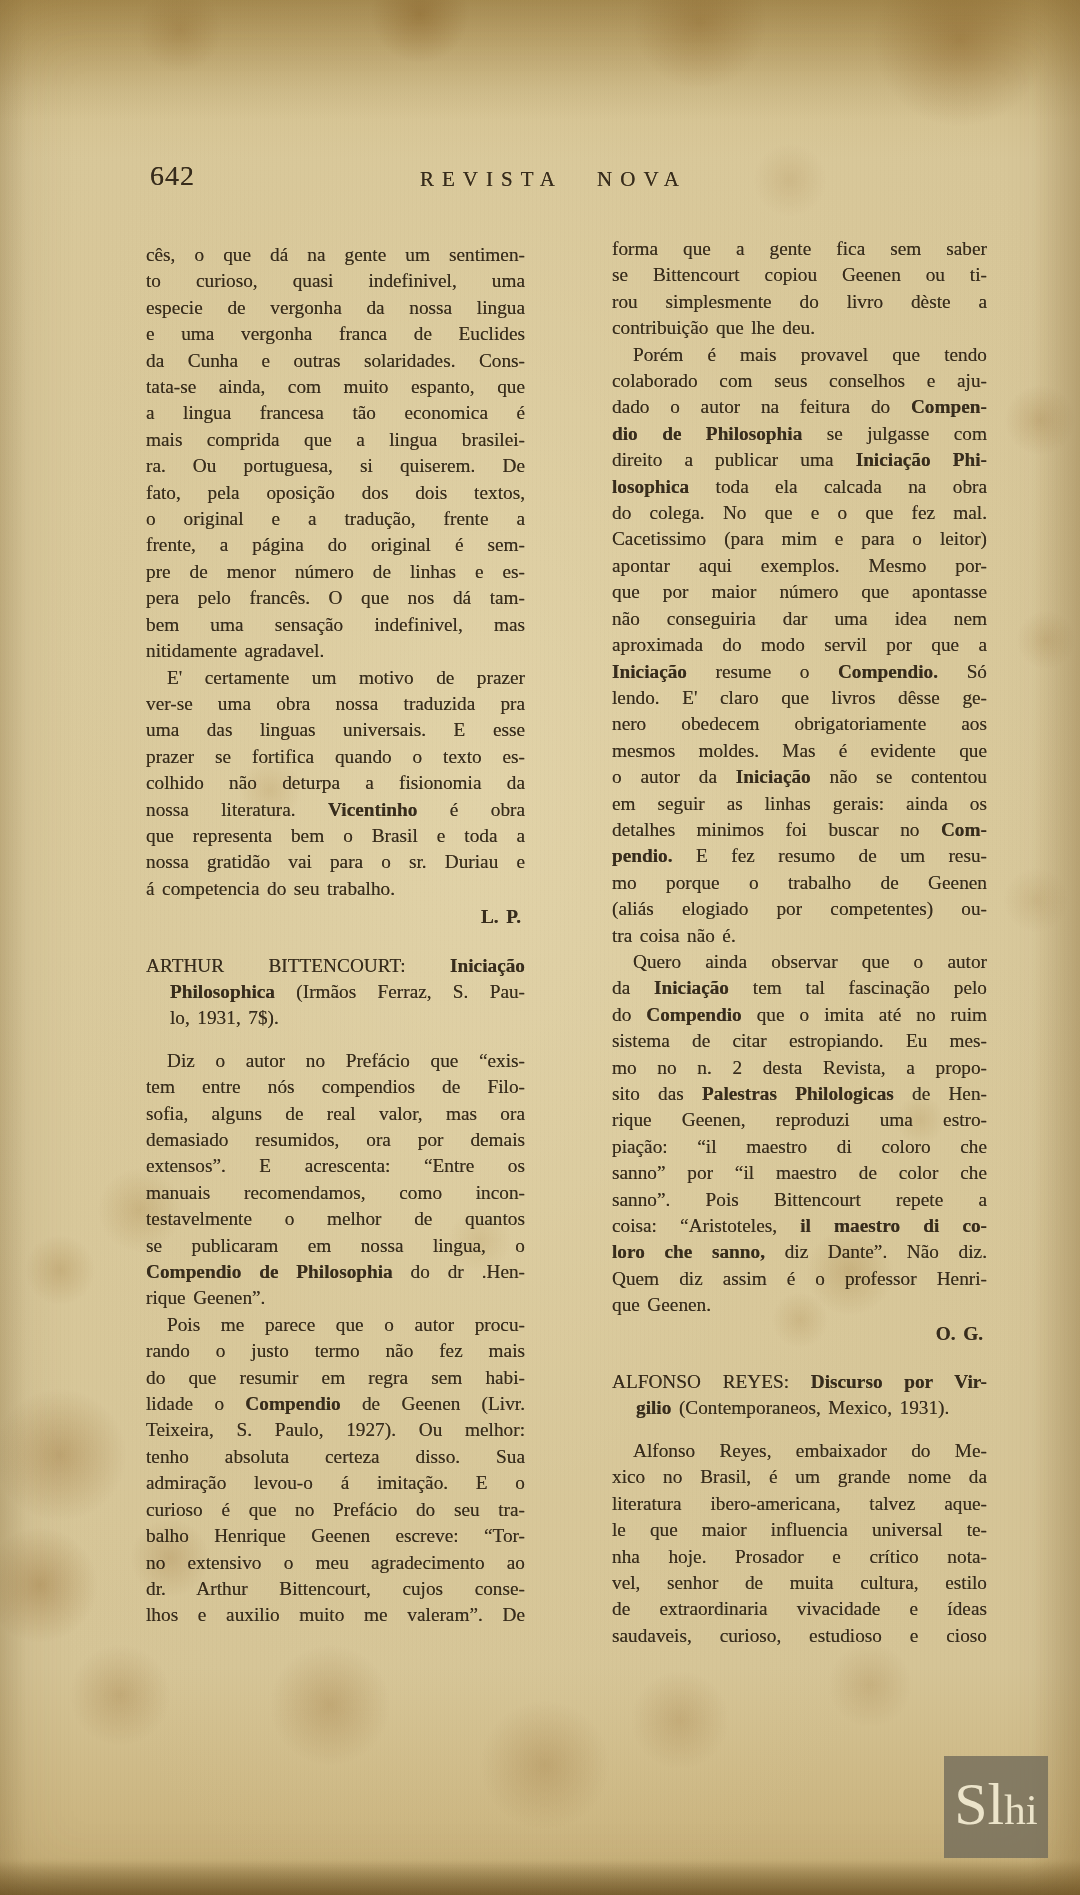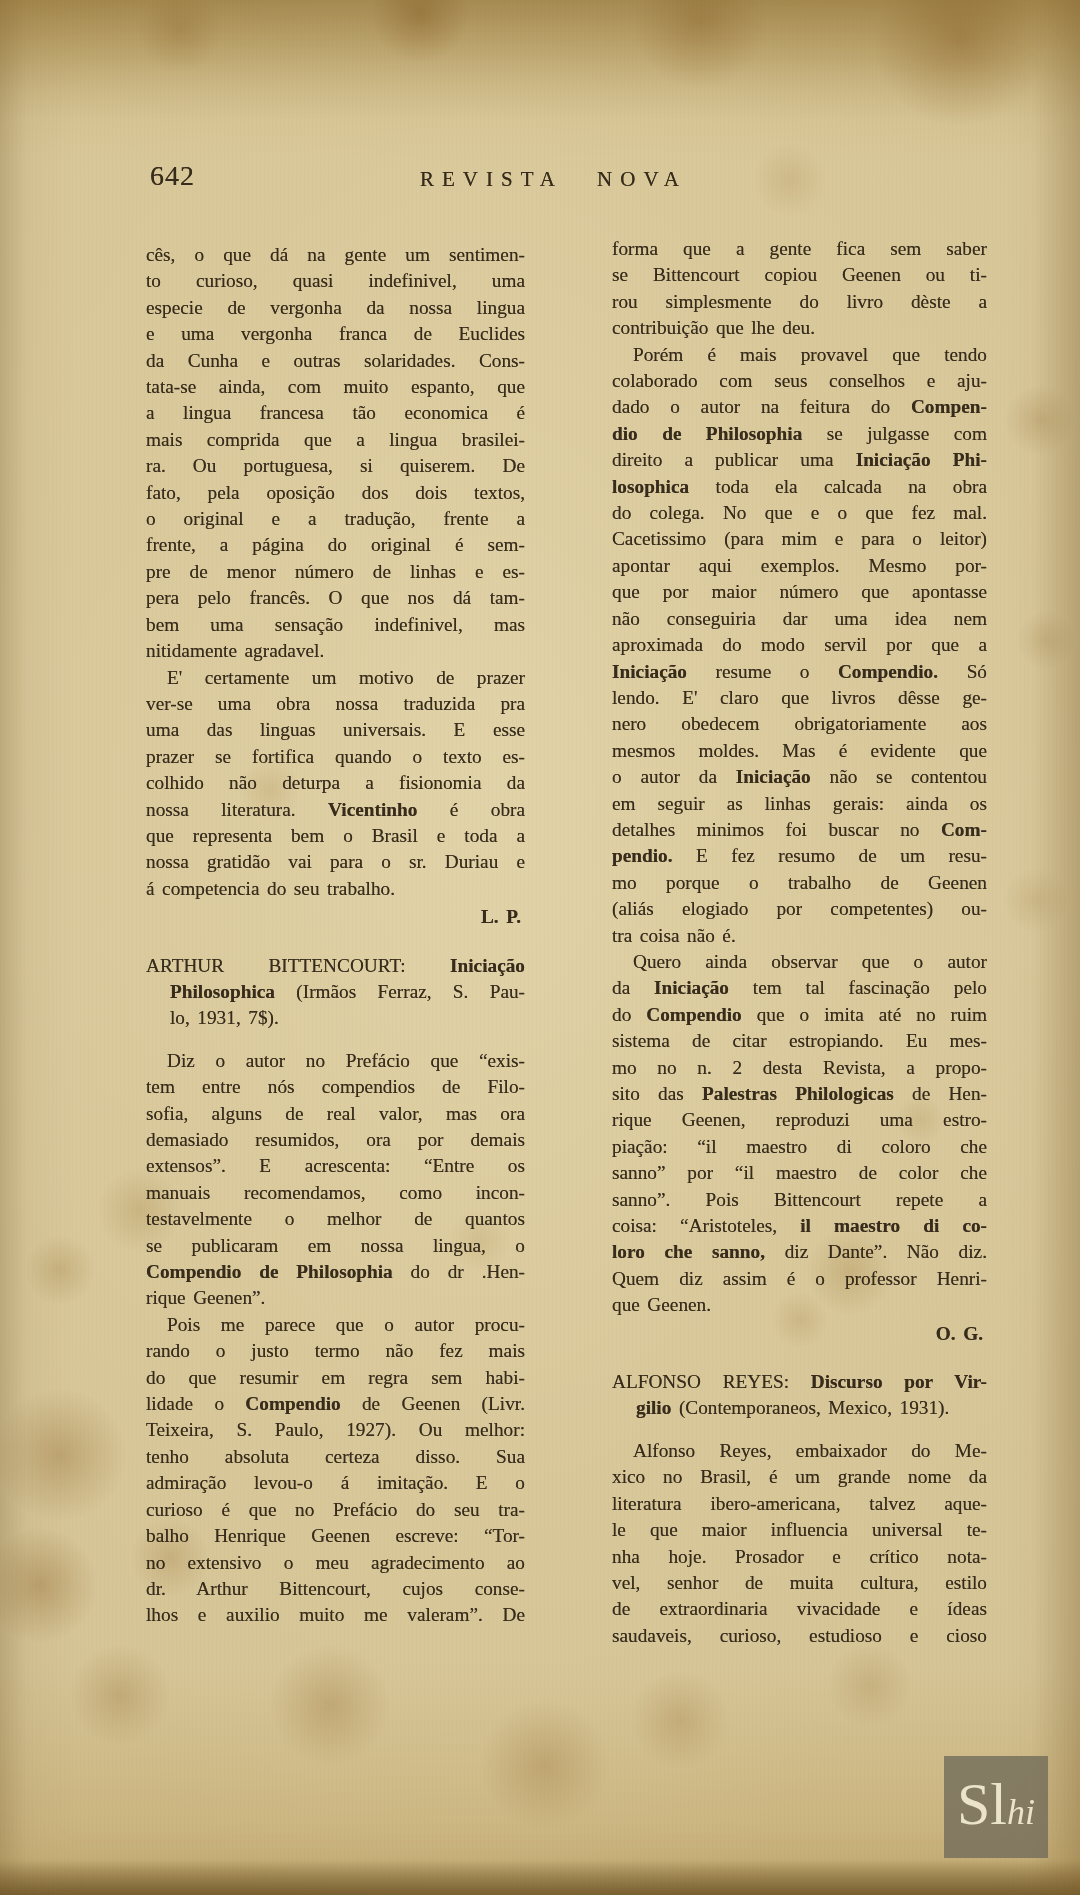--- a/index.html
+++ b/index.html
@@ -65,21 +65,21 @@
       linear-gradient(180deg, rgba(125,94,40,.35) 0px, rgba(125,94,40,0) 120px);
     box-shadow:inset 0 0 70px rgba(95,70,28,.22);}
   .grain{position:absolute;inset:0;pointer-events:none;z-index:4;opacity:.5;
     background:repeating-linear-gradient(90deg, rgba(90,70,30,.03) 0 1px, rgba(0,0,0,0) 1px 4px);}
   
   .watermark{position:absolute;left:944px;top:1756px;width:104px;height:102px;z-index:7;
     background:rgba(114,108,90,.80);
     display:flex;align-items:baseline;justify-content:center;
     font-family:"Liberation Serif","DejaVu Serif",serif;color:#ece4ca;}
   .wm-large{font-size:60px;line-height:96px;letter-spacing:0px;}
-  .wm-small{font-size:36px;line-height:96px;font-style:italic;}
+  .wm-small{font-size:43px;line-height:96px;}
 </style>
 </head>
 <body>
 
 <div class="page">
 
   <div class="hdr-pageno">642</div>
   <div class="hdr-title">REVISTA NOVA</div>
 
   <div class="col col-left">

